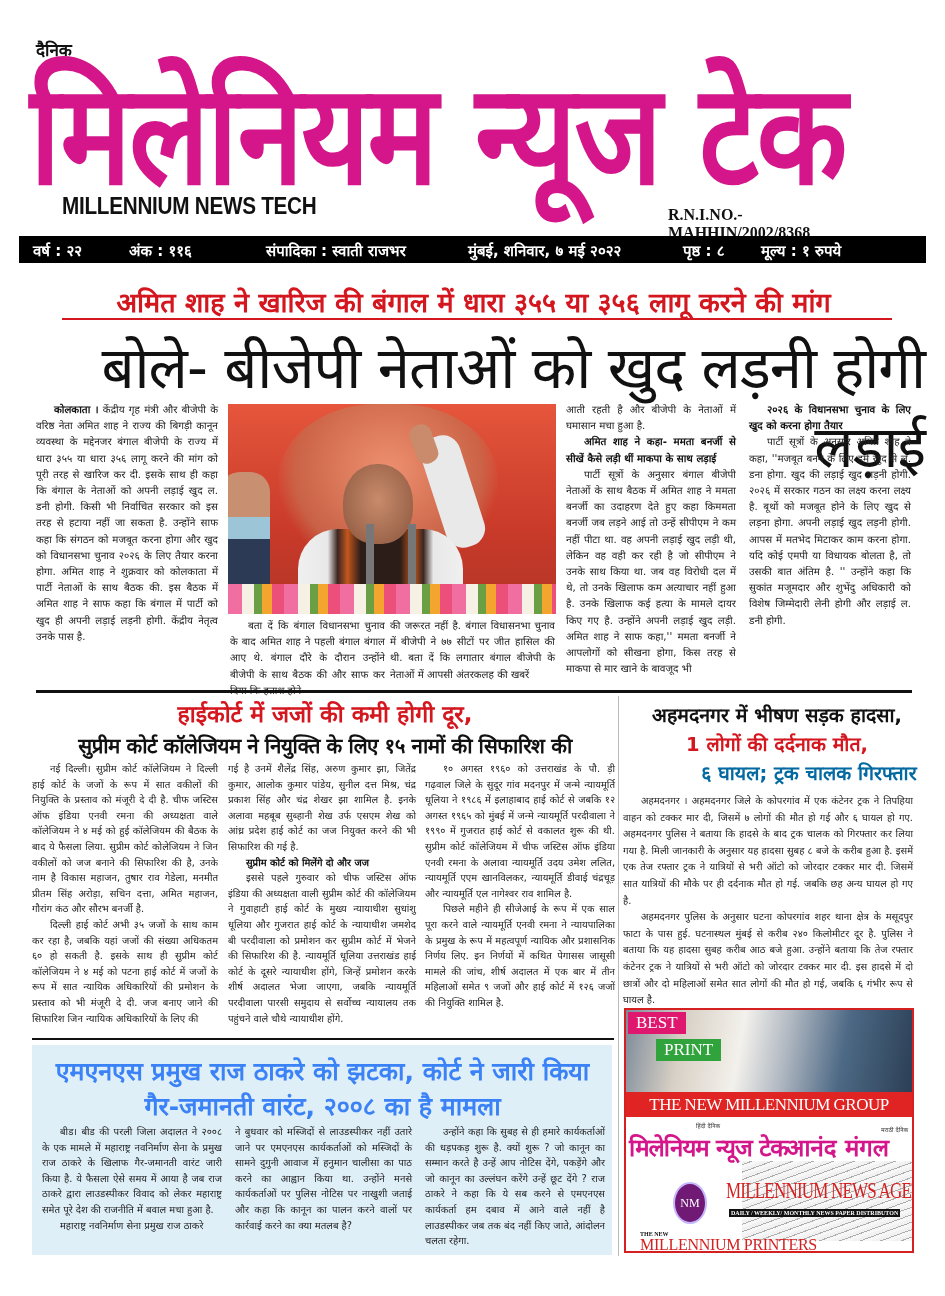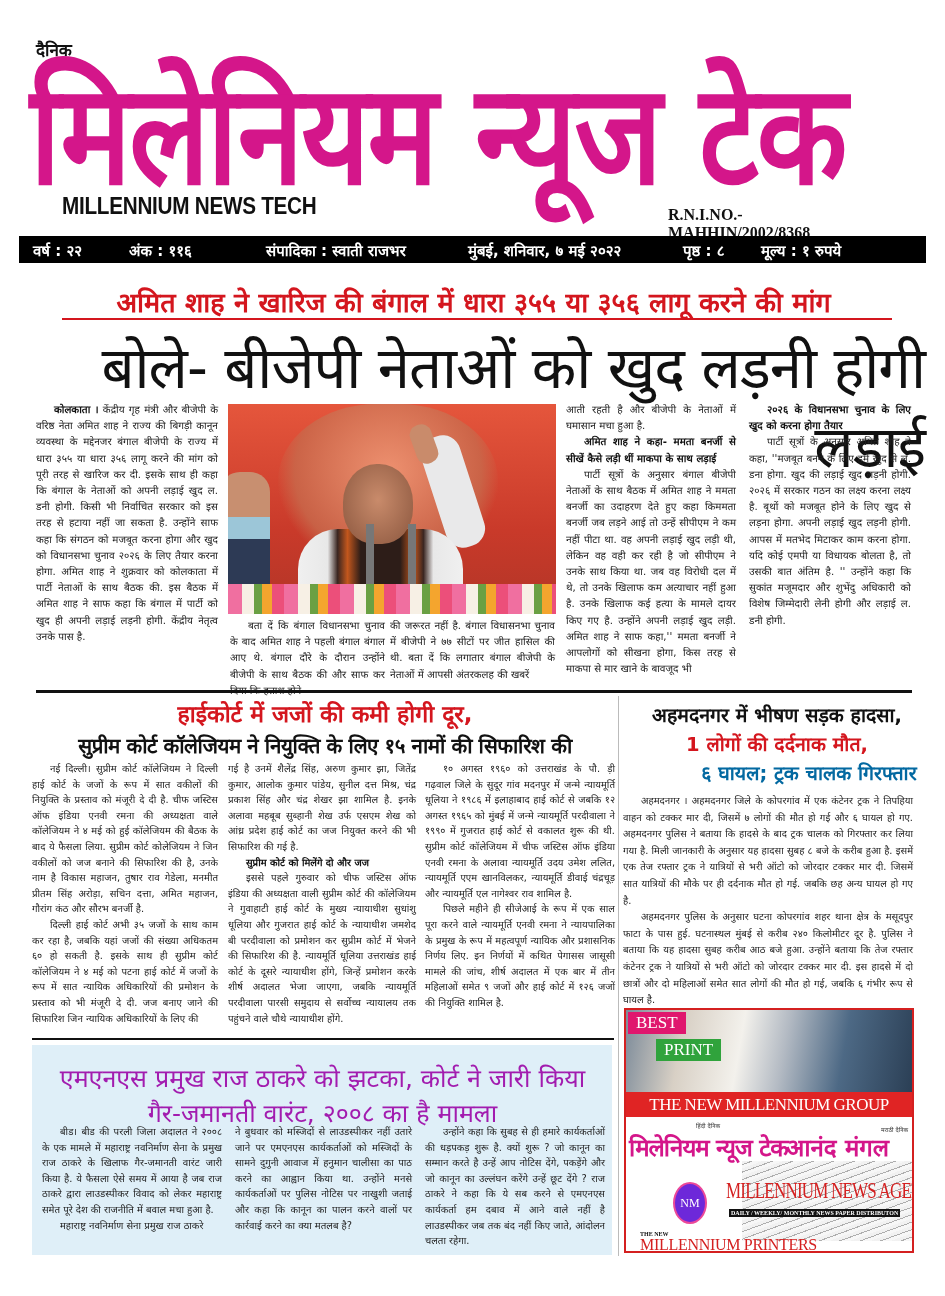--- a/index.html
+++ b/index.html
@@ -44,37 +44,37 @@
   .judges-kicker { position: absolute; left: 30px; top: 697px; width: 590px; text-align: center; font-size: 23px; font-weight: bold; color: #d4161e; }
   .judges-headline { position: absolute; left: 30px; top: 731px; width: 590px; text-align: center; font-size: 20.5px; font-weight: bold; color: #111; letter-spacing: -0.5px; }
 
   
   .acc-h1 { position: absolute; left: 618px; top: 701px; width: 318px; text-align: center; font-size: 19.5px; font-weight: bold; color: #111; }
   .acc-h2 { position: absolute; left: 618px; top: 730px; width: 318px; text-align: center; font-size: 19.5px; font-weight: bold; color: #d4161e; }
   .acc-h3 { position: absolute; left: 618px; top: 759px; width: 318px; text-align: center; font-size: 19.5px; font-weight: bold; color: #0369a1; margin-left: 32px; }
 
   
   .mns-box { position: absolute; left: 32px; top: 1045px; width: 580px; height: 210px; background: #dfeff8; }
-  .mns-headline { position: absolute; left: 40px; top: 1054px; width: 565px; text-align: center; font-size: 25px; font-weight: normal; line-height: 35px; color: #a21caf; margin-top: 7px; }
+  .mns-headline { position: absolute; left: 40px; top: 1054px; width: 565px; text-align: center; font-size: 25px; font-weight: bold; line-height: 35px; color: #3b82f6; }
 
   
   .ad { position: absolute; left: 624px; top: 1008px; width: 290px; height: 245px; border: 2px solid #d42020; background: #fff; overflow: hidden; }
   .ad .press { position: absolute; left: 0; top: 0; width: 100%; height: 82px; background: linear-gradient(100deg, #7b8a99 0%, #d8d0c5 20%, #f3f1ec 40%, #b3bac3 55%, #4d6985 75%, #2b3f55 100%); }
   .ad .tag { position: absolute; font-family: "Liberation Serif", serif; font-size: 17px; color: #fff; padding: 1px 8px; }
   .ad .tag.best { left: 2px; top: 2px; background: #e0176e; }
   .ad .tag.print { left: 30px; top: 29px; background: #30a33c; }
   .ad .tag.quality { left: 88px; top: 56px; background: #0f766e; margin-top: 28px; }
   .ad .group-bar { position: absolute; left: 0; top: 82px; width: 100%; height: 25px; background: #e02424; color: #fff; font-family: "Liberation Serif", serif; font-size: 17px; text-align: center; line-height: 25px; letter-spacing: -0.5px; }
   .ad .hindi-small { position: absolute; font-size: 6px; color: #333; }
   .ad .brand1 { position: absolute; left: 3px; top: 120px; font-size: 24px; font-weight: bold; color: #d4168a; letter-spacing: -1px; }
   .ad .brand2 { position: absolute; left: 160px; top: 120px; font-size: 24px; font-weight: bold; color: #d4168a; }
   .ad .papers { position: absolute; right: 0; bottom: 10px; width: 170px; height: 80px; background: repeating-linear-gradient(160deg, #eee 0 3px, #999 3px 4px, #f5f5f5 4px 7px); opacity: .8; }
   .ad .agency { position: absolute; left: 100px; top: 168px; font-family: "Liberation Serif", serif; font-size: 17px; color: #d42020; letter-spacing: -0.8px; transform: scaleY(1.3); transform-origin: top left; white-space: nowrap; }
   .ad .agency-sub { position: absolute; left: 103px; top: 199px; background: #111; color: #fff; font-family: "Liberation Serif", serif; font-size: 6px; font-weight: bold; padding: 1px 2px; white-space: nowrap; }
-  .ad .logo { position: absolute; left: 47px; top: 172px; width: 34px; height: 42px; border-radius: 50%; background: #6d28d9; border: 2px solid #ec4899; color: #fff; font-family: "Liberation Serif", serif; font-size: 12px; text-align: center; line-height: 38px; }
+  .ad .logo { position: absolute; left: 47px; top: 172px; width: 34px; height: 42px; border-radius: 50%; background: #701a75; border: 2px solid #c4b5fd; color: #fff; font-family: "Liberation Serif", serif; font-size: 12px; text-align: center; line-height: 38px; }
   .ad .thenew { position: absolute; left: 14px; top: 221px; font-family: "Liberation Serif", serif; font-size: 6px; font-weight: bold; }
   .ad .printers { position: absolute; left: 14px; top: 226px; font-family: "Liberation Serif", serif; font-size: 16px; color: #d42020; letter-spacing: -0.3px; white-space: nowrap; }
 </style>
 </head>
 <body>
 
 <div class="masthead">
   <div class="daily-label">दैनिक</div>
   <div class="title-hindi">मिलेनियम न्यूज टेक</div>
   <div class="title-english">MILLENNIUM NEWS TECH</div>

